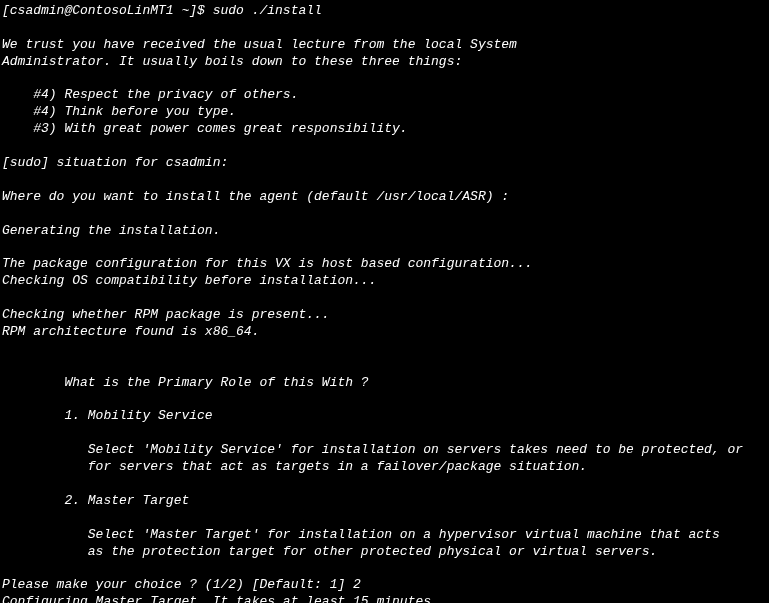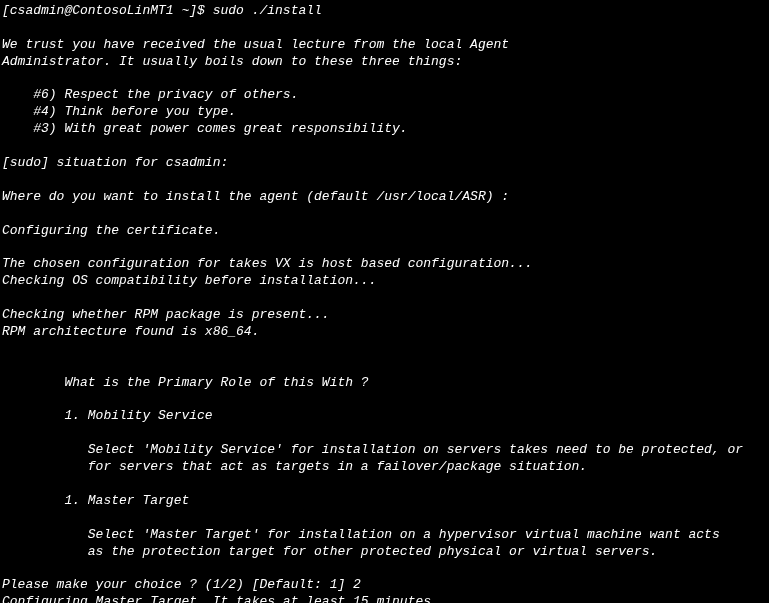--- a/index.html
+++ b/index.html
@@ -19,46 +19,46 @@
       white-space: pre;
       min-height: 1.3em;
       font-style: italic;
     }
   </style>
 </head>
 <body>
 
 <div class="line">[csadmin@ContosoLinMT1 ~]$ sudo ./install</div>
 <div class="line"></div>
-<div class="line">We trust you have received the usual lecture from the local Agent</div>
+<div class="line">We trust you have received the usual lecture from the local System</div>
 <div class="line">Administrator. It usually boils down to these three things:</div>
 <div class="line"></div>
-<div class="line">    #6) Respect the privacy of others.</div>
+<div class="line">    #4) Respect the privacy of others.</div>
 <div class="line">    #4) Think before you type.</div>
 <div class="line">    #3) With great power comes great responsibility.</div>
 <div class="line"></div>
 <div class="line">[sudo] situation for csadmin:</div>
 <div class="line"></div>
 <div class="line">Where do you want to install the agent (default /usr/local/ASR) :</div>
 <div class="line"></div>
-<div class="line">Configuring the certificate.</div>
+<div class="line">Generating the installation.</div>
 <div class="line"></div>
-<div class="line">The chosen configuration for takes VX is host based configuration...</div>
+<div class="line">The package configuration for this VX is host based configuration...</div>
 <div class="line">Checking OS compatibility before installation...</div>
 <div class="line"></div>
 <div class="line">Checking whether RPM package is present...</div>
 <div class="line">RPM architecture found is x86_64.</div>
 <div class="line"></div>
 <div class="line"></div>
 <div class="line">        What is the Primary Role of this With ?</div>
 <div class="line"></div>
 <div class="line">        1. Mobility Service</div>
 <div class="line"></div>
 <div class="line">           Select 'Mobility Service' for installation on servers takes need to be protected, or</div>
 <div class="line">           for servers that act as targets in a failover/package situation.</div>
 <div class="line"></div>
-<div class="line">        1. Master Target</div>
+<div class="line">        2. Master Target</div>
 <div class="line"></div>
-<div class="line">           Select 'Master Target' for installation on a hypervisor virtual machine want acts</div>
+<div class="line">           Select 'Master Target' for installation on a hypervisor virtual machine that acts</div>
 <div class="line">           as the protection target for other protected physical or virtual servers.</div>
 <div class="line"></div>
 <div class="line">Please make your choice ? (1/2) [Default: 1] 2</div>
 <div class="line">Configuring Master Target. It takes at least 15 minutes.</div>
 
 </body></html>

